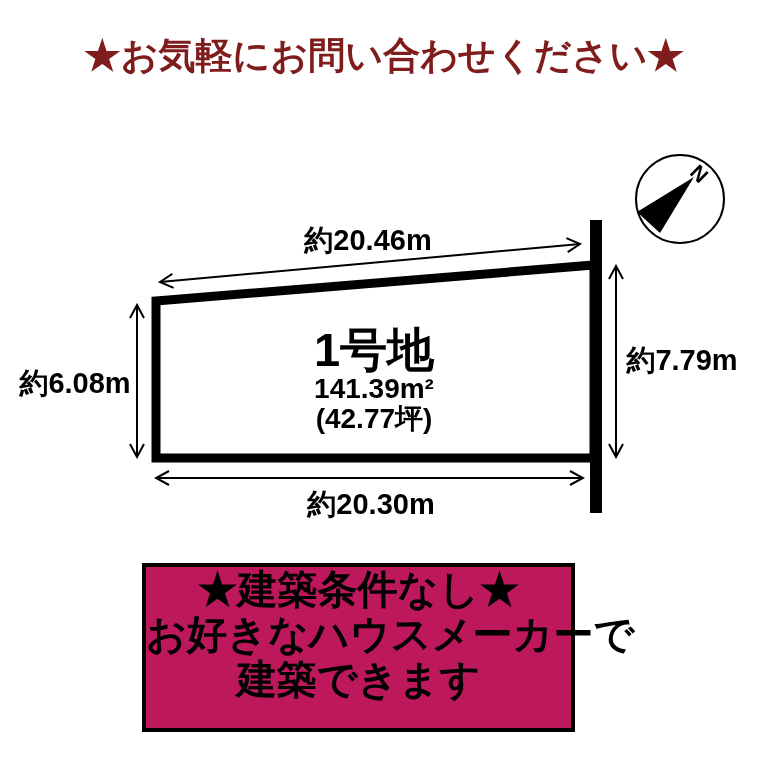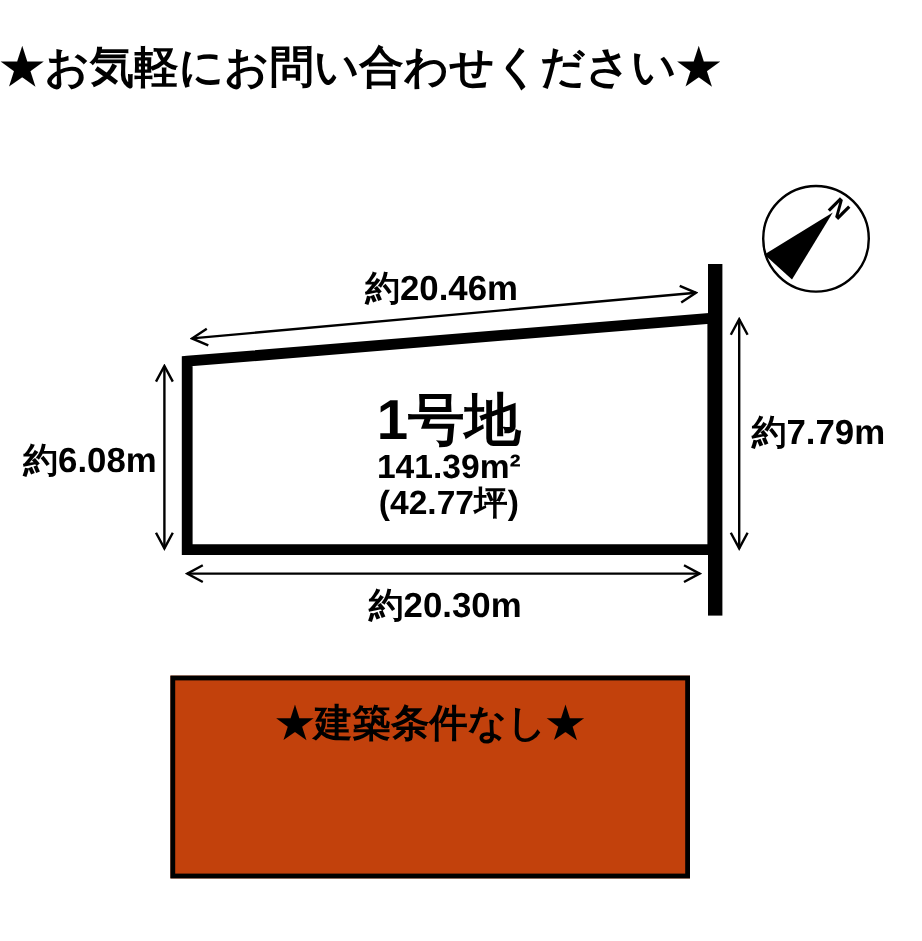--- a/index.html
+++ b/index.html
@@ -10,26 +10,26 @@
     background: #ffffff;
     overflow: hidden;
     font-family: "Liberation Sans", sans-serif;
     color: #000000;
   }
   .header {
     position: absolute;
     top: 34px;
     left: 0;
     width: 768px;
-    text-align: left;
+    text-align: center;
     font-size: 37px;
     line-height: 44px;
     font-weight: bold;
     letter-spacing: 0px;
-    color: #000000;
+    color: #7f1d1d;
     white-space: nowrap;
   }
   .plan-svg {
     position: absolute;
     top: 0;
     left: 0;
     width: 768px;
     height: 784px;
   }
   .plan-svg text {
@@ -42,26 +42,26 @@
   .plot-area { font-size: 28px; }
   .north-n  { font-size: 21px; }
   .notice {
     position: absolute;
     left: 142px;
     top: 563px;
     width: 433px;
     height: 169px;
     box-sizing: border-box;
     border: 4px solid #000000;
-    background: #c2410c;
+    background: #be185d;
     text-align: center;
-    font-size: 32px;
+    font-size: 40px;
     line-height: 45px;
     font-weight: 600;
-    padding-top: 13px;
+    padding-top: 0;
     white-space: nowrap;
     color: #000000;
   }
 </style>
 </head>
 <body>
 
 <div class="stage">
 
   <div class="header">
@@ -95,15 +95,17 @@
 
     <g>
       <circle cx="680" cy="199" r="44" fill="#ffffff" stroke="#000000" stroke-width="2"></circle>
       <polygon points="694,177 637,212 660,233" fill="#000000"></polygon>
       <text class="north-n" x="699" y="181" text-anchor="middle" transform="rotate(45 699 174)">N</text>
     </g>
   </svg>
 
   <div class="notice">
     <div>★建築条件なし★</div>
+    <div>お好きなハウスメーカーで</div>
+    <div>建築できます</div>
   </div>
 
 </div>
 
 </body></html>

